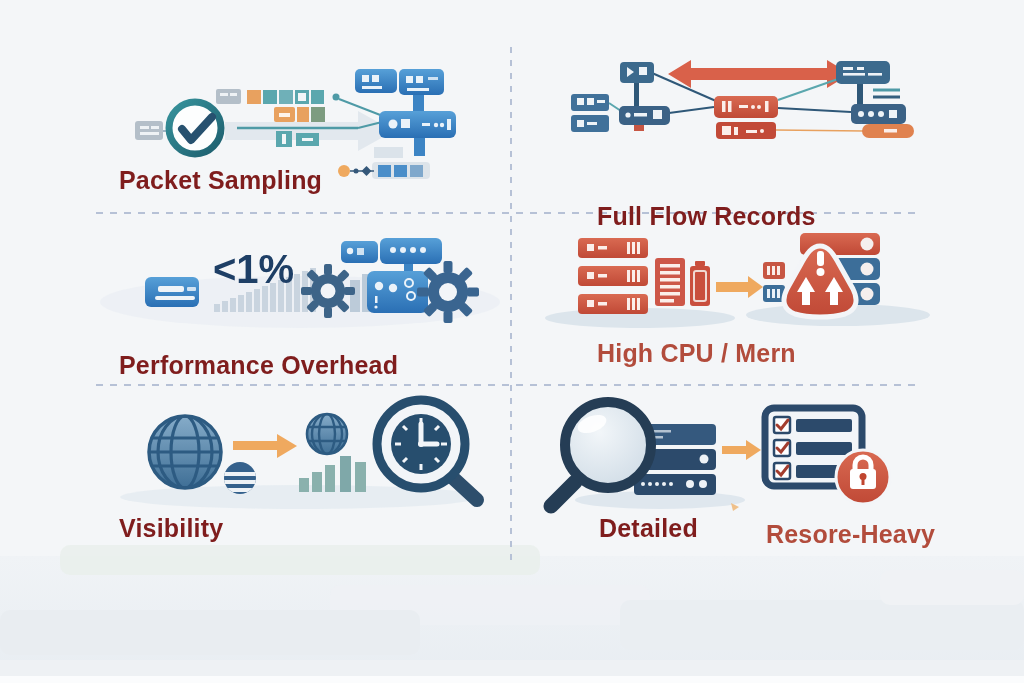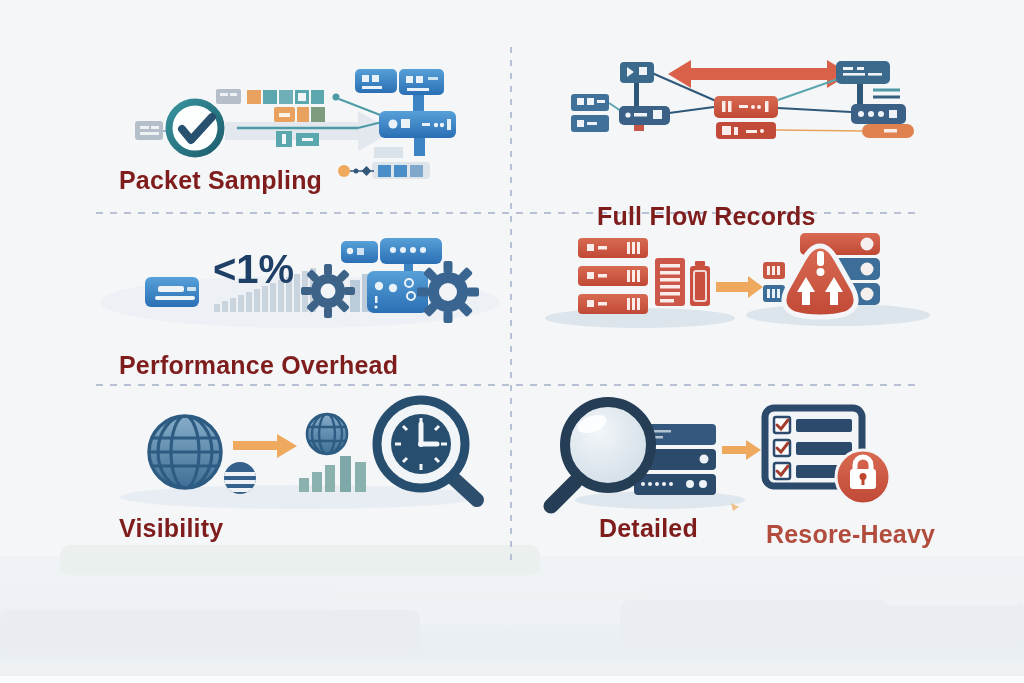--- a/index.html
+++ b/index.html
@@ -456,17 +456,18 @@
       </g>
       <polygon points="731,503 739,507 733,511" fill="#efc08a"></polygon>
     </g>
   </svg>
 
   <div class="stat" style="left:213px;top:247px;">&lt;1%</div>
 
   <div class="label" style="left:119px;top:166px;">Packet Sampling</div>
   <div class="label" style="left:597px;top:165px;margin-top:37px;">Full Flow Records</div>
   <div class="label" style="left:119px;top:339px;margin-top:12px;">Performance Overhead</div>
+  <div class="label red" style="left:597px;top:339px;">High CPU / Mern</div>
   <div class="label" style="left:119px;top:514px;">Visibility</div>
   <div class="label" style="left:599px;top:514px;text-align:right;">Detailed</div>
   <div class="label red" style="left:766px;top:520px;">Resore-Heavy</div>
 
 </div>
 
 </body></html>

